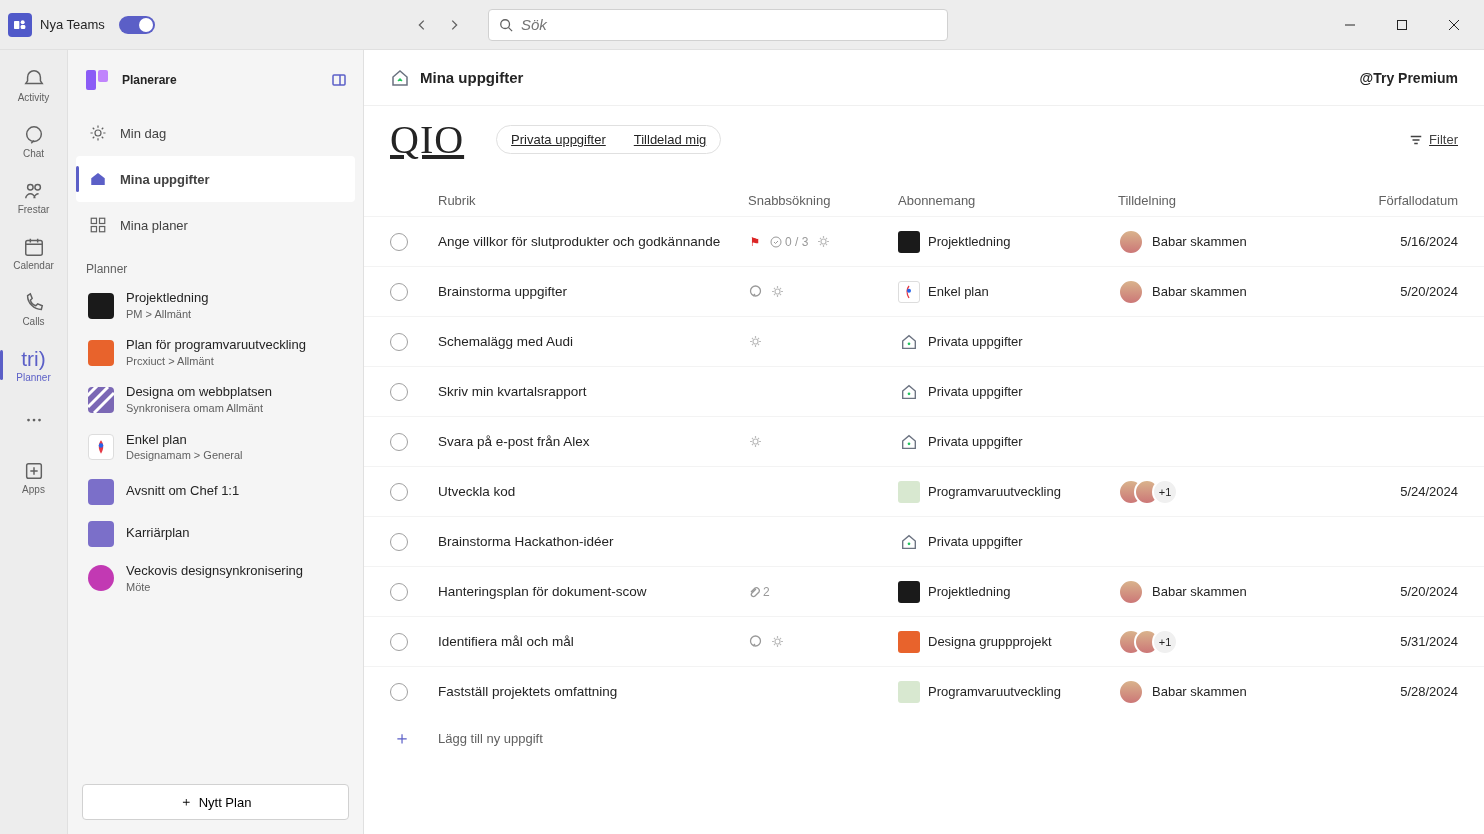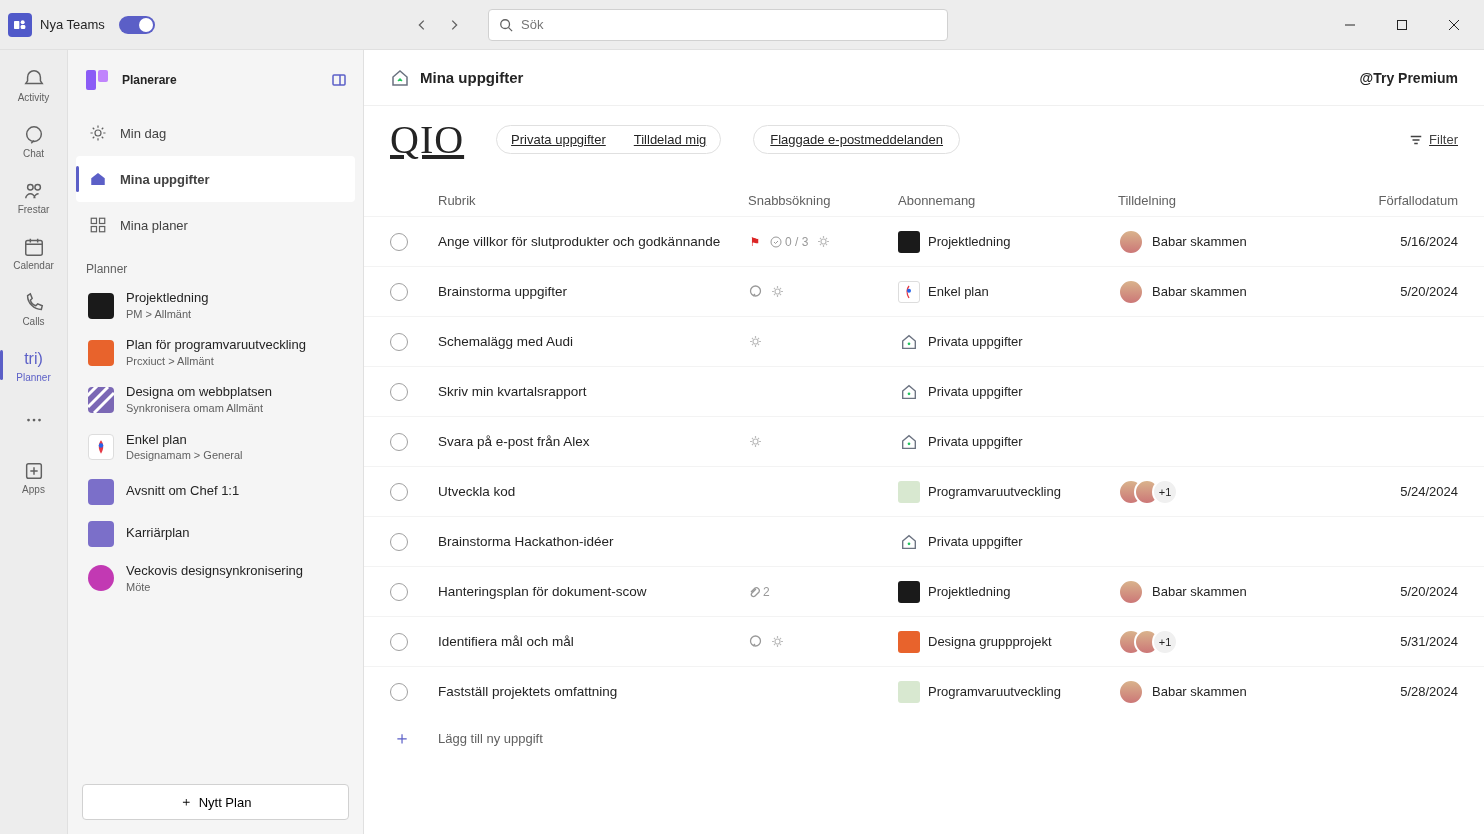--- a/index.html
+++ b/index.html
@@ -8,34 +8,34 @@
 
 .titlebar { height: 50px; display: flex; align-items: center; background: #ededed; border-bottom: 1px solid #e0e0e0; padding: 0 8px; }
 .titlebar-left { display: flex; align-items: center; gap: 8px; width: 380px; }
 .teams-logo { width: 24px; height: 24px; background: #5059c9; border-radius: 4px; display: flex; align-items: center; justify-content: center; }
 .teams-logo svg { width: 16px; height: 16px; }
 .toggle { width: 36px; height: 18px; background: #5b5fc7; border-radius: 9px; position: relative; margin-left: 6px; }
 .toggle::after { content: ""; width: 14px; height: 14px; background: #fff; border-radius: 50%; position: absolute; top: 2px; right: 2px; }
 .nav-arrows { display: flex; gap: 4px; padding: 0 20px; }
 .nav-arrow { width: 28px; height: 28px; display: flex; align-items: center; justify-content: center; color: #616161; cursor: pointer; }
 .search-box { flex: 0 0 460px; height: 32px; border: 1px solid #d1d1d1; border-radius: 4px; background: #fff; display: flex; align-items: center; padding: 0 10px; gap: 8px; color: #616161; }
-.search-box input { border: none; outline: none; flex: 1; font-size: 13px; }
+.search-box input { border: none; outline: none; flex: 1; font-size: 15px; font-style: italic; }
 .win-controls { margin-left: auto; display: flex; gap: 8px; }
 .win-btn { width: 44px; height: 32px; display: flex; align-items: center; justify-content: center; color: #242424; }
 
 
 .app-body { display: flex; height: calc(834px - 50px); }
 
 
 .rail { width: 68px; background: #ededed; border-right: 1px solid #e0e0e0; display: flex; flex-direction: column; align-items: center; padding-top: 8px; gap: 2px; }
 .rail-item { width: 60px; height: 54px; display: flex; flex-direction: column; align-items: center; justify-content: center; gap: 2px; color: #616161; font-size: 10px; cursor: pointer; border-radius: 4px; }
 .rail-item.active { color: #5b5fc7; position: relative; }
 .rail-item.active::before { content: ""; position: absolute; left: -4px; top: 12px; width: 3px; height: 30px; background: #5b5fc7; border-radius: 2px; }
 .rail-icon { width: 22px; height: 22px; display: flex; align-items: center; justify-content: center; }
-.rail-icon-text { font-size: 16px; font-weight: 300; }
+.rail-icon-text { font-size: 21px; font-weight: 300; }
 
 
 .sidebar { width: 296px; background: #f5f5f5; border-right: 1px solid #e0e0e0; display: flex; flex-direction: column; }
 .sidebar-header { height: 60px; display: flex; align-items: center; padding: 0 16px; gap: 10px; }
 .planner-logo { width: 28px; height: 28px; border-radius: 4px; display:flex; }
 .sidebar-title { font-size: 12px; font-weight: 600; flex: 1; }
 .sidebar-nav { padding: 0 8px; }
 .sidebar-item { height: 46px; display: flex; align-items: center; gap: 12px; padding: 0 12px; border-radius: 4px; cursor: pointer; color: #424242; position:relative;}
 .sidebar-item.active { background: #fff; font-weight:600; }
 .sidebar-item.active::before { content:""; position:absolute; left:0; top:10px; width:3px; height:26px; background:#5b5fc7; border-radius:2px;}
@@ -342,21 +342,20 @@
       <span class="main-header-title">Mina uppgifter</span>
       <a class="premium-link">@Try Premium</a>
     </div>
 
     <div class="tabs-row">
       <span class="qio">QIO</span>
       <div class="pill-group">
         <span class="pill">Privata uppgifter</span>
         <span class="pill">Tilldelad mig</span>
       </div>
-      <span class="pill-solo">Flaggade e-postmeddelanden</span>
       <div class="filter-btn">
         <svg width="14" height="14" viewBox="0 0 16 16" stroke="currentColor" stroke-width="1.5">
             <path d="M2 4 H14 M4 8 H12 M6 12 H10"></path>
           </svg>
         <span>Filter</span>
       </div>
     </div>
 
     <div class="table">
       <div class="table-header">

